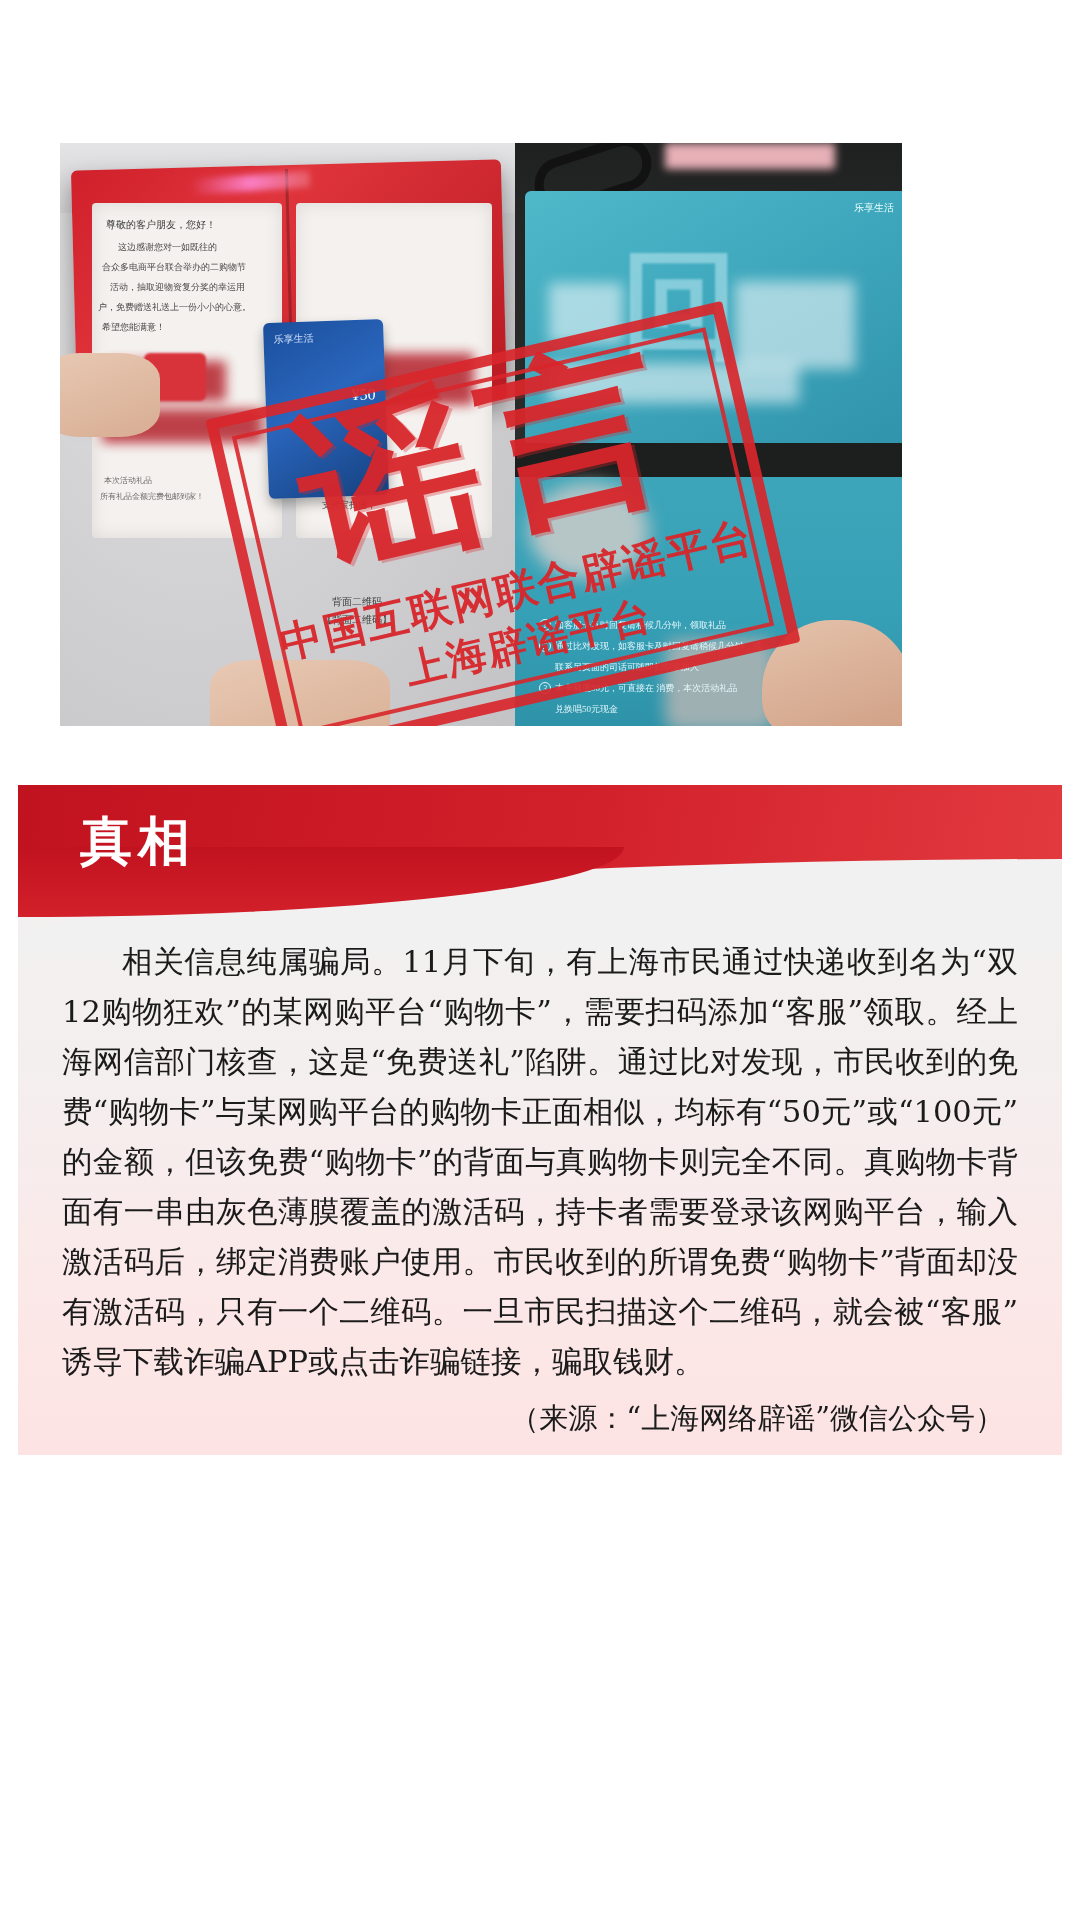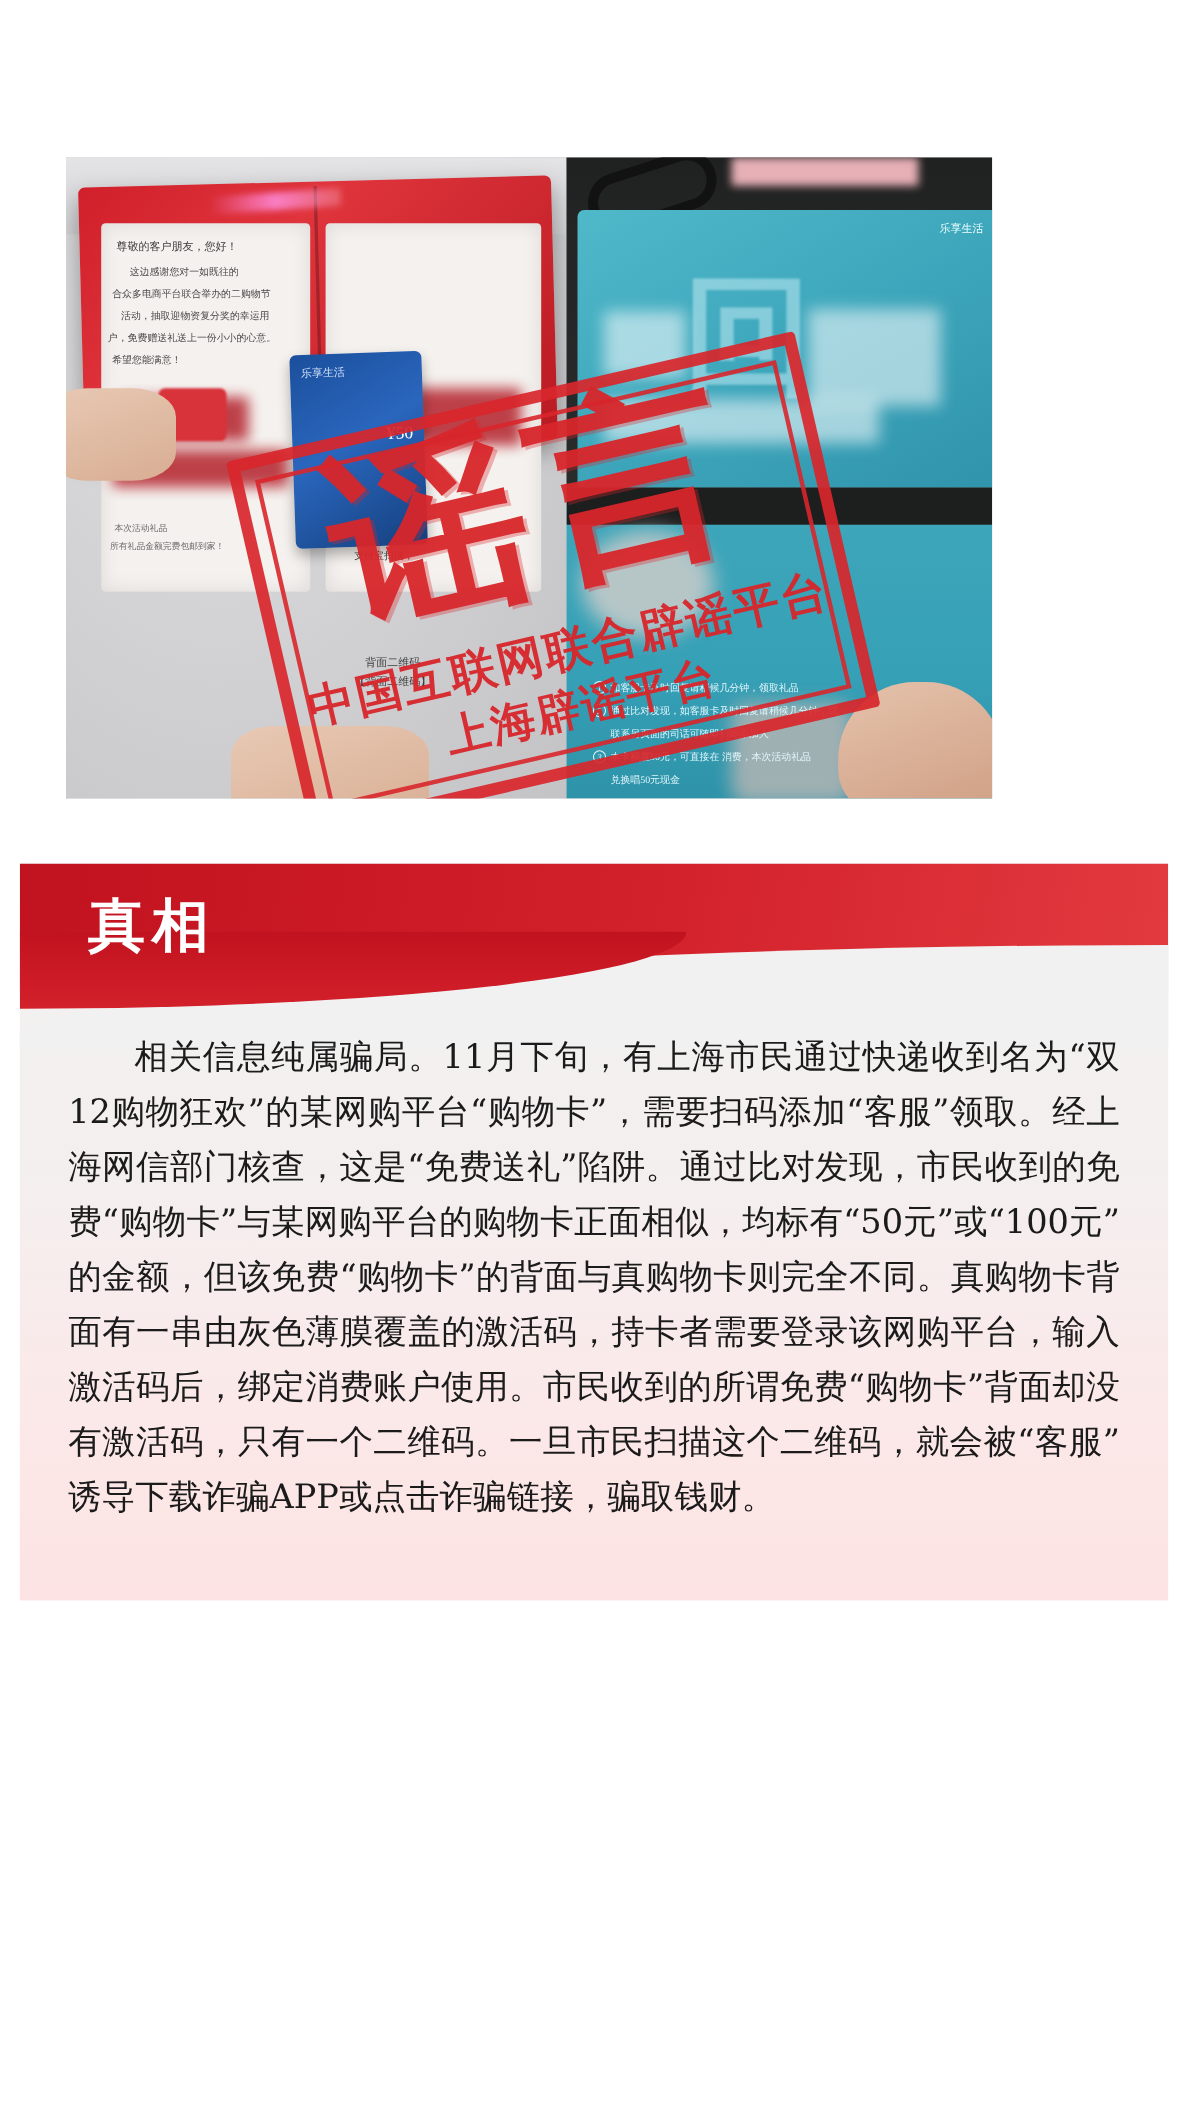--- a/index.html
+++ b/index.html
@@ -305,15 +305,16 @@
       <div class="line2">上海辟谣平台</div>
     </div>
   </div>
 
   <div class="truth">
     <div class="truth-head"></div>
     <div class="truth-curve"></div>
     <div class="truth-curve2"></div>
     <div class="truth-title">真相</div>
     <div class="truth-body">相关信息纯属骗局。11月下旬，有上海市民通过快递收到名为“双12购物狂欢”的某网购平台“购物卡”，需要扫码添加“客服”领取。经上海网信部门核查，这是“免费送礼”陷阱。通过比对发现，市民收到的免费“购物卡”与某网购平台的购物卡正面相似，均标有“50元”或“100元”的金额，但该免费“购物卡”的背面与真购物卡则完全不同。真购物卡背面有一串由灰色薄膜覆盖的激活码，持卡者需要登录该网购平台，输入激活码后，绑定消费账户使用。市民收到的所谓免费“购物卡”背面却没有激活码，只有一个二维码。一旦市民扫描这个二维码，就会被“客服”诱导下载诈骗APP或点击诈骗链接，骗取钱财。</div>
+    <div class="truth-source">（来源：“上海网络辟谣”微信公众号）</div>
   </div>
 
 </div>
 
 </body></html>

